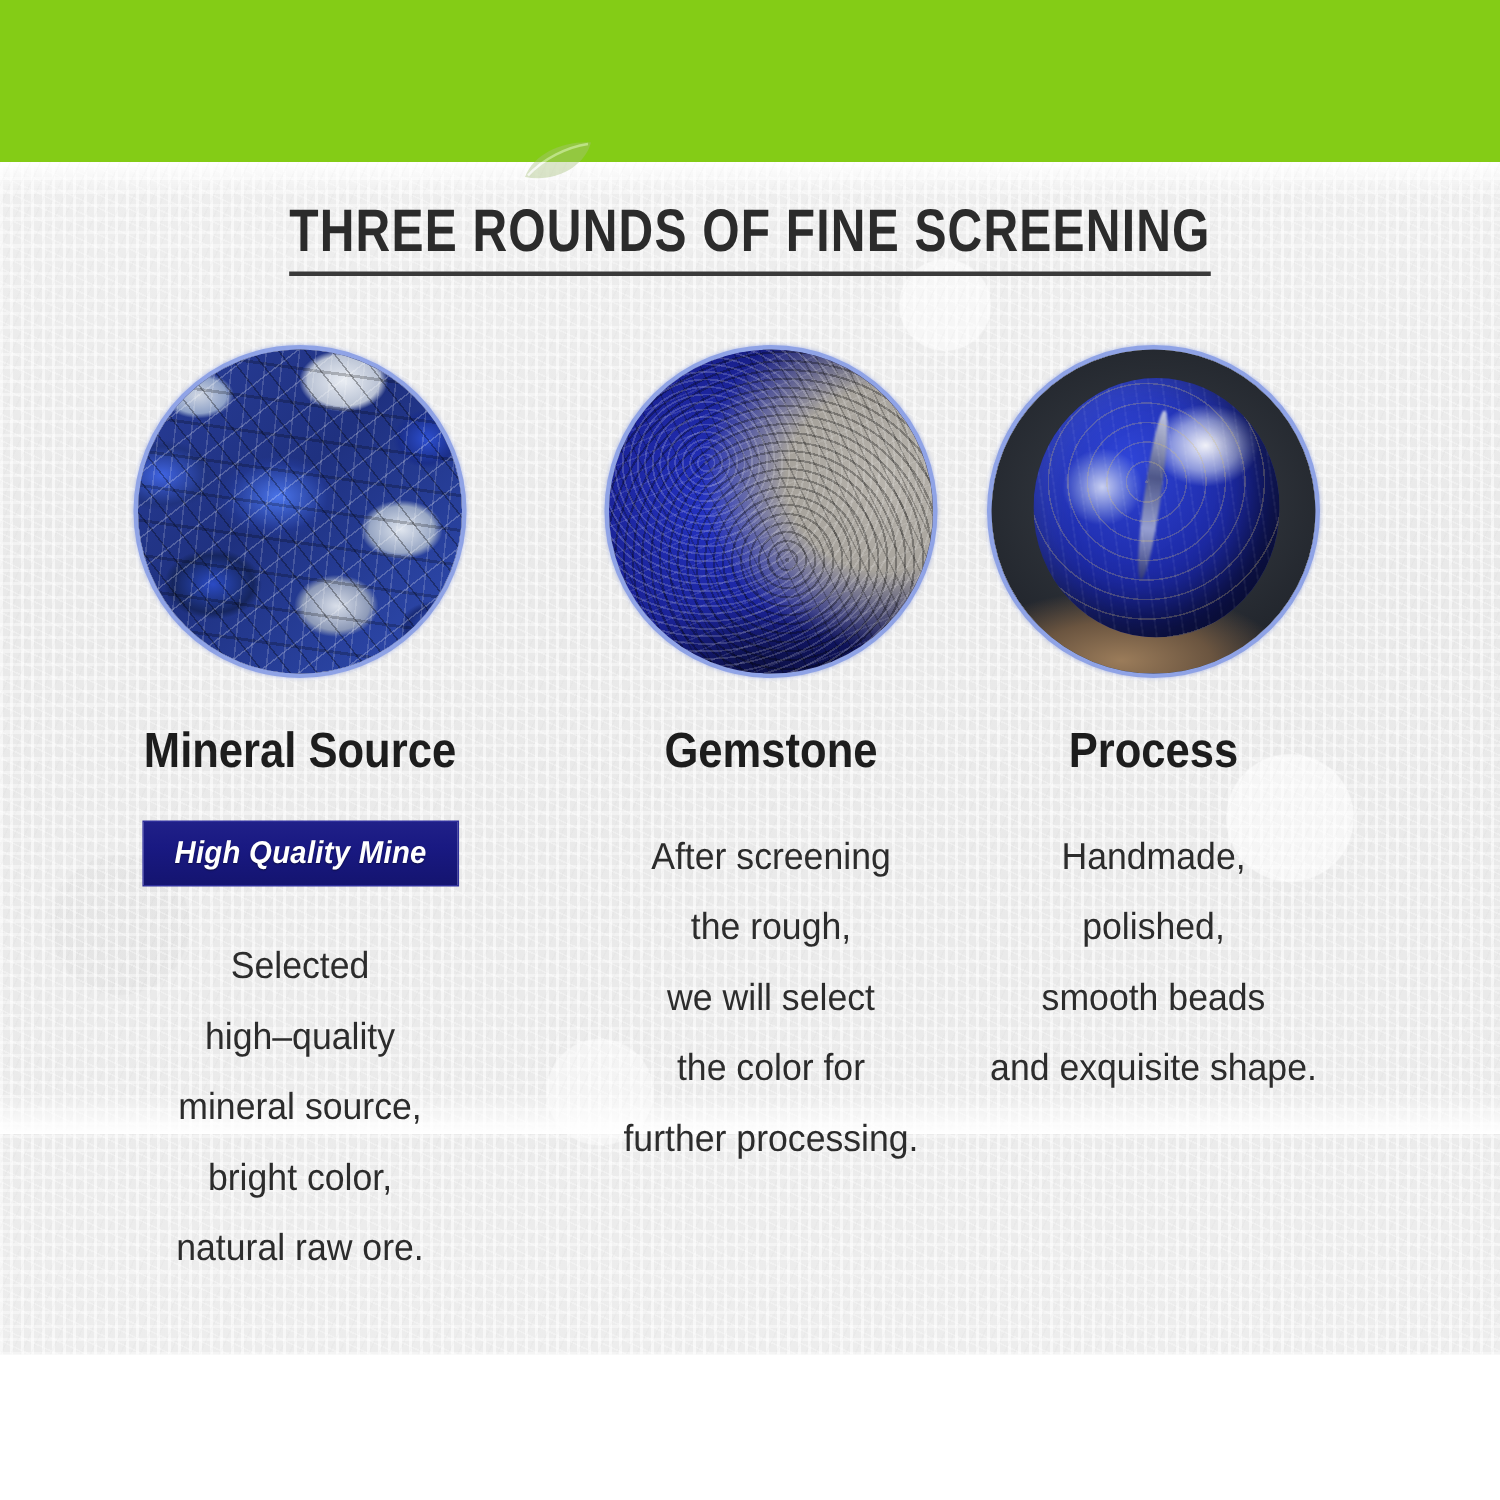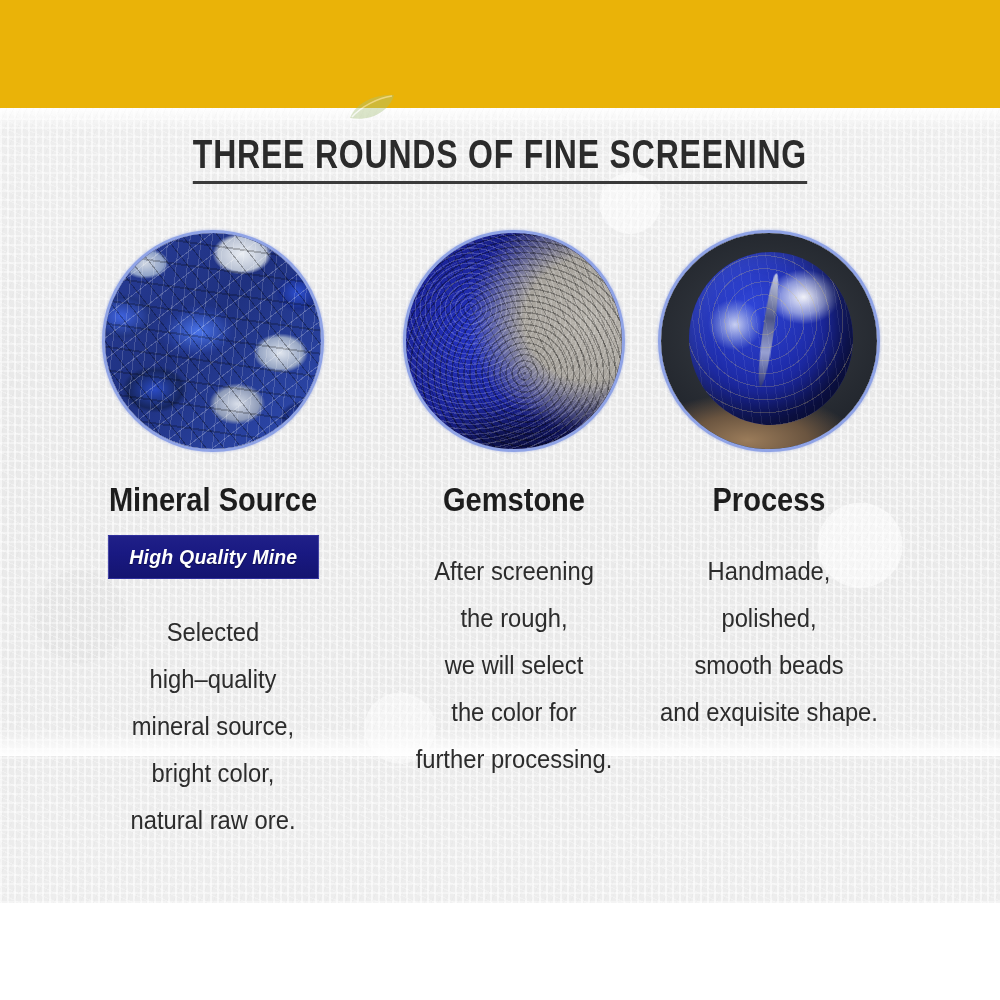--- a/index.html
+++ b/index.html
@@ -5,21 +5,21 @@
 <style>
   * { margin:0; padding:0; box-sizing:border-box; }
   html,body{
     width:1000px; height:1000px; overflow:hidden;
     background:#ffffff;
     font-family:"Liberation Sans", sans-serif;
   }
   #page{
     position:relative;
     width:1000px; height:756px;
-    background:#eab308;
+    background:#84cc16;
   }
 
   
   #panel{
     position:absolute;
     left:0; top:108px;
     width:1000px; height:795px;
     background:
       repeating-linear-gradient(90deg, rgba(255,255,255,.55) 0 2px, rgba(0,0,0,0) 2px 7px),
       repeating-linear-gradient(0deg, rgba(255,255,255,.40) 0 2px, rgba(0,0,0,0) 2px 9px),
@@ -77,21 +77,21 @@
     line-height:1.05;
   }
 
   
   .col{
     position:absolute;
     top:230px;
     width:300px;
     text-align:center;
   }
-  #col0{ left:63px; }
+  #col0{ left:50px; }
   #col1{ left:364px; }
   #col2{ left:619px; }
 
   
   .photo{
     position:relative;
     width:222px; height:222px;
     margin:0 auto;
     border-radius:50%;
     border:3px solid #8fa3e6;
@@ -185,21 +185,21 @@
     font-family:"Liberation Sans", sans-serif;
     font-weight:bold;
     font-size:33px;
     color:#1d1d1d;
     transform:scaleX(.88);
     white-space:nowrap;
     line-height:1.1;
   }
 
   
-  .badge-row{ margin-top:17px; display:flex; justify-content:center; }
+  .badge-row{ margin-top:29px; display:flex; justify-content:center; }
   .badge{
     display:inline-block;
     background:linear-gradient(180deg,#202088 0%, #191982 40%, #141470 100%);
     color:#ffffff;
     font-family:"Liberation Sans", sans-serif;
     font-weight:bold;
     font-style:italic;
     font-size:21px;
     letter-spacing:.2px;
     padding:10px 22px 11px 22px;

